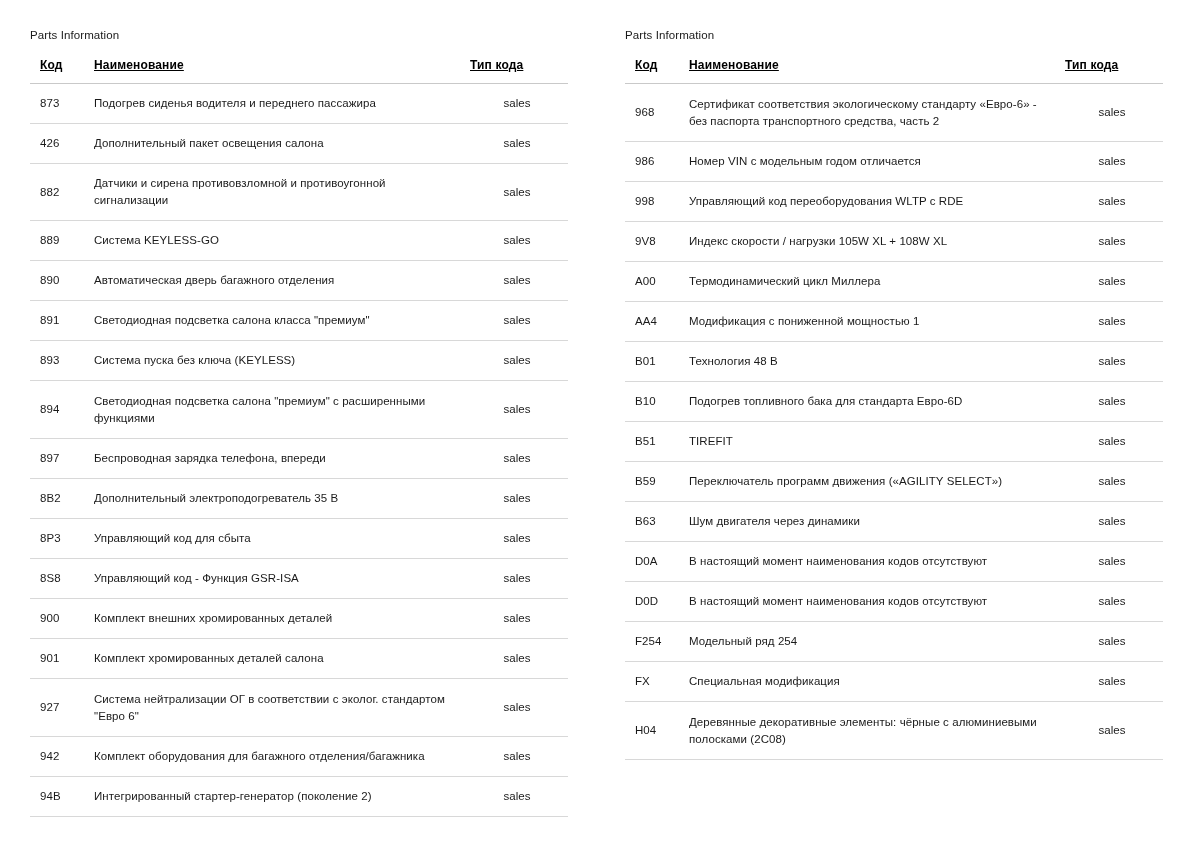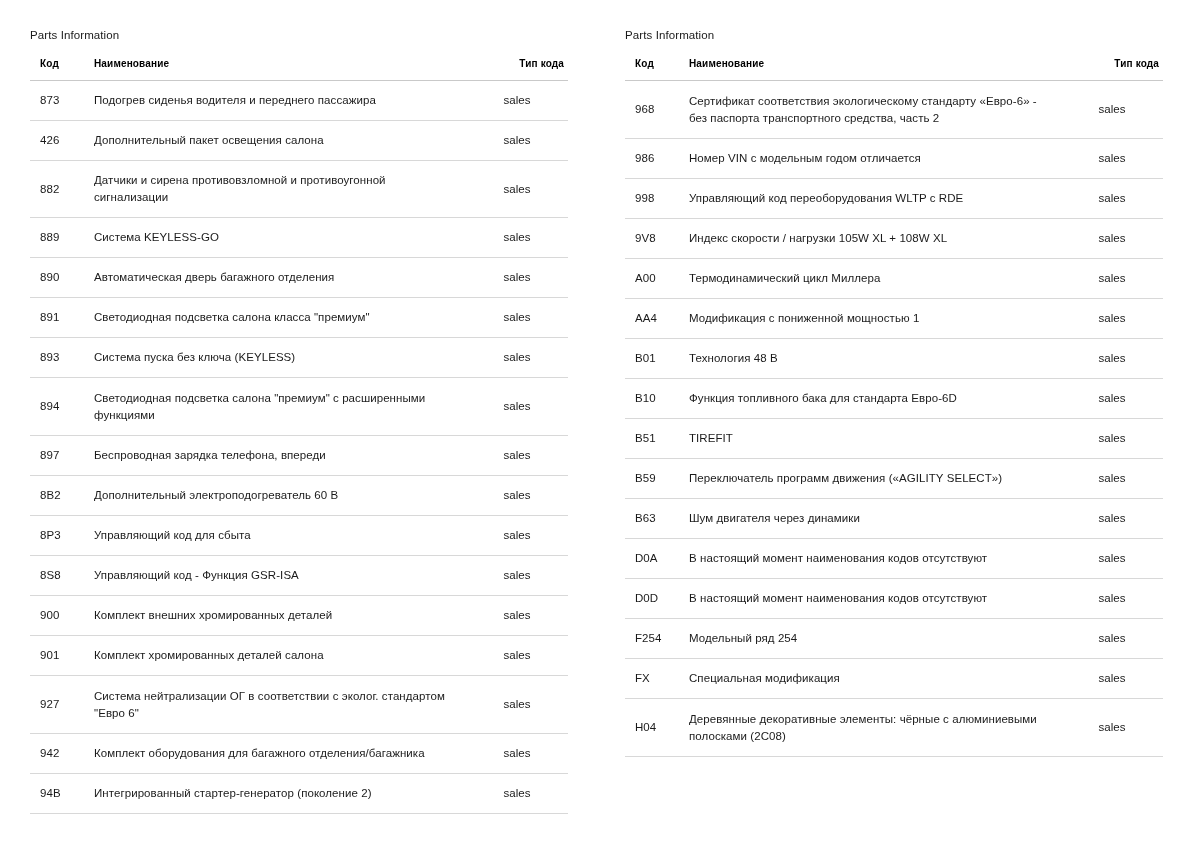--- a/index.html
+++ b/index.html
@@ -42,32 +42,33 @@
   table.parts {
     width: 100%;
     border-collapse: collapse;
     table-layout: fixed;
   }
   table.parts col.c-code   { width: 56px; }
   table.parts col.c-name   { width: auto; }
   table.parts col.c-type   { width: 98px; }
 
   table.parts thead th {
-    font-size: 10px;
+    font-size: 12px;
     font-weight: 700;
     color: #000000;
     text-align: left;
     padding: 0 0 11px 0;
     letter-spacing: 0.15px;
     vertical-align: bottom;
     border-bottom: 1px solid #c9c9c9;
+    text-decoration: underline;
   }
   table.parts thead th.th-code { padding-left: 10px; }
   table.parts thead th.th-name { padding-left: 8px; }
-  table.parts thead th.th-type { text-align: right; padding-right: 4px; }
+  table.parts thead th.th-type { text-align: left; padding-right: 4px; }
 
   table.parts tbody td {
     font-size: 11.5px;
     font-weight: 400;
     color: #1a1a1a;
     line-height: 17px;
     letter-spacing: 0.07px;
     padding: 11px 0 11px 0;
     vertical-align: middle;
     border-bottom: 1px solid #d8d8d8;
@@ -141,21 +142,21 @@
             <td class="td-name">Светодиодная подсветка салона "премиум" с расширенными функциями</td>
             <td class="td-type">sales</td>
           </tr>
           <tr class="r1">
             <td class="td-code">897</td>
             <td class="td-name">Беспроводная зарядка телефона, впереди</td>
             <td class="td-type">sales</td>
           </tr>
           <tr class="r1">
             <td class="td-code">8B2</td>
-            <td class="td-name">Дополнительный электроподогреватель 60 В</td>
+            <td class="td-name">Дополнительный электроподогреватель 35 В</td>
             <td class="td-type">sales</td>
           </tr>
           <tr class="r1">
             <td class="td-code">8P3</td>
             <td class="td-name">Управляющий код для сбыта</td>
             <td class="td-type">sales</td>
           </tr>
           <tr class="r1">
             <td class="td-code">8S8</td>
             <td class="td-name">Управляющий код - Функция GSR-ISA</td>
@@ -237,21 +238,21 @@
             <td class="td-name">Модификация с пониженной мощностью 1</td>
             <td class="td-type">sales</td>
           </tr>
           <tr class="r1">
             <td class="td-code">B01</td>
             <td class="td-name">Технология 48 В</td>
             <td class="td-type">sales</td>
           </tr>
           <tr class="r1">
             <td class="td-code">B10</td>
-            <td class="td-name">Функция топливного бака для стандарта Евро-6D</td>
+            <td class="td-name">Подогрев топливного бака для стандарта Евро-6D</td>
             <td class="td-type">sales</td>
           </tr>
           <tr class="r1">
             <td class="td-code">B51</td>
             <td class="td-name">TIREFIT</td>
             <td class="td-type">sales</td>
           </tr>
           <tr class="r1">
             <td class="td-code">B59</td>
             <td class="td-name">Переключатель программ движения («AGILITY SELECT»)</td>

